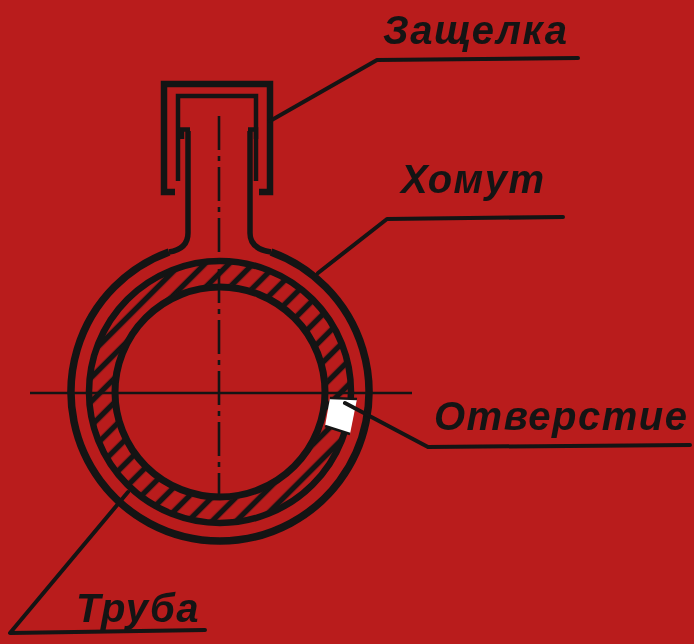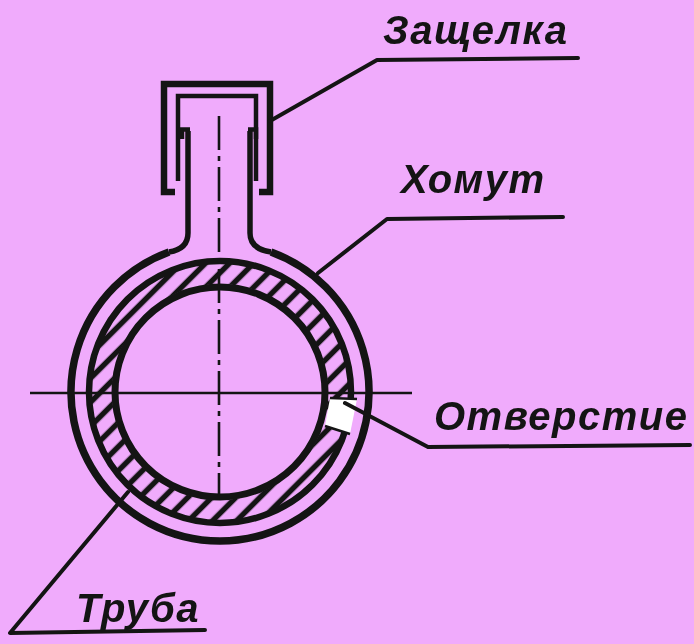--- a/index.html
+++ b/index.html
@@ -4,21 +4,21 @@
 <style>
   html, body {
     margin: 0;
     padding: 0;
     background: #ffffff;
   }
   .stage {
     position: relative;
     width: 694px;
     height: 644px;
-    background: #f0abfc;
+    background: #b91c1c;
     overflow: hidden;
     font-family: "Liberation Sans", sans-serif;
   }
   svg { display: block; }
   .ink-stroke { stroke: #141414; fill: none; }
   .label {
     font-family: "Liberation Sans", sans-serif;
     font-style: italic;
     font-weight: bold;
     font-size: 40px;

